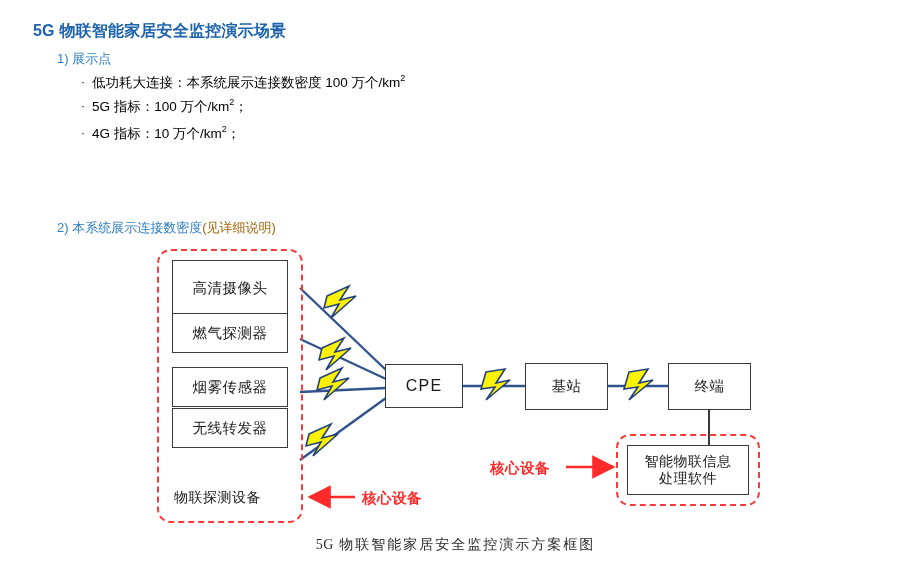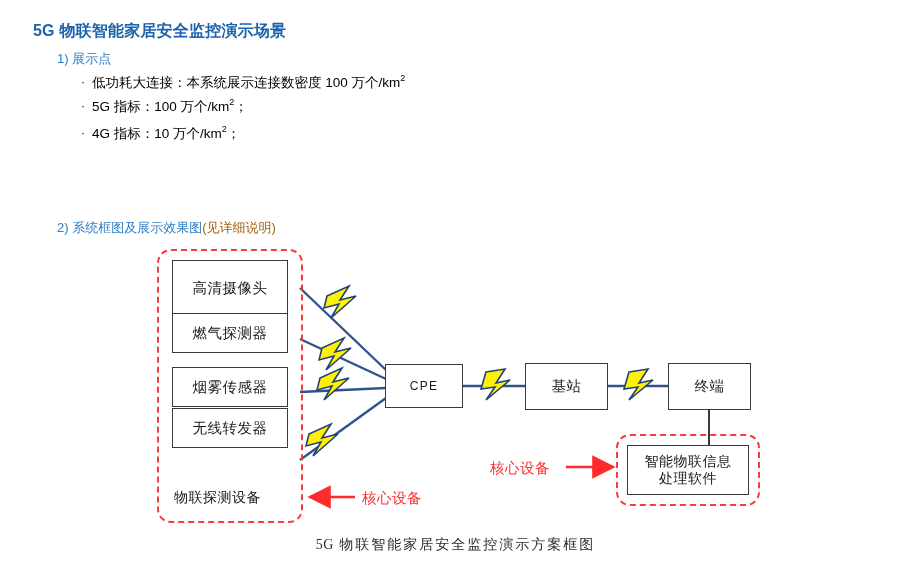--- a/index.html
+++ b/index.html
@@ -72,42 +72,42 @@
     display: flex;
     align-items: center;
     justify-content: center;
     font-size: 14.5px;
     color: #1a1a1a;
     letter-spacing: .5px;
     text-align: center;
     line-height: 1.25;
     font-family: "Liberation Sans", "DejaVu Sans", sans-serif;
   }
-  .node.latin { letter-spacing: 1.2px; font-size: 12px; }
+  .node.latin { letter-spacing: 1.2px; font-size: 16px; }
 
   .dashed-box {
     position: absolute;
     box-sizing: border-box;
     border: 2px dashed #FB3B3B;
     border-radius: 14px;
     background: transparent;
   }
 
   .group-label {
     position: absolute;
     font-size: 14px;
     color: #1a1a1a;
     white-space: nowrap;
     letter-spacing: .5px;
   }
 
   .red-label {
     position: absolute;
     font-size: 14.5px;
-    font-weight: normal;
+    font-weight: bold;
     color: #FF2B2B;
     white-space: nowrap;
     letter-spacing: .5px;
   }
 
   .caption {
     position: absolute;
     left: 0;
     right: 0;
     top: 536px;
@@ -136,21 +136,21 @@
 <div class="bullet-row" style="top:97px">
   <span class="dot">·</span><span>5G 指标：100 万个/km</span><sup class="km">2</sup><span>；</span>
 </div>
 
 <div class="bullet-row" style="top:124px">
   <span class="dot">·</span><span>4G 指标：10 万个/km</span><sup class="km">2</sup><span>；</span>
 </div>
 
 <div class="level1" style="top:219px">
   <span>2)</span>
-  <span>系统框图及展示效果图</span><span class="paren">(见详细说明)</span>
+  <span>本系统展示连接数密度</span><span class="paren">(见详细说明)</span>
 </div>
 
 <svg id="diagram" viewBox="0 0 911 568" xmlns="http://www.w3.org/2000/svg">
 
   <defs>
     <marker id="redArrow" markerWidth="9" markerHeight="9" refX="8" refY="4.5" orient="auto" markerUnits="strokeWidth">
       <path d="M0,0 L9,4.5 L0,9 z" fill="#FF2B2B"></path>
     </marker>
   </defs>
 

